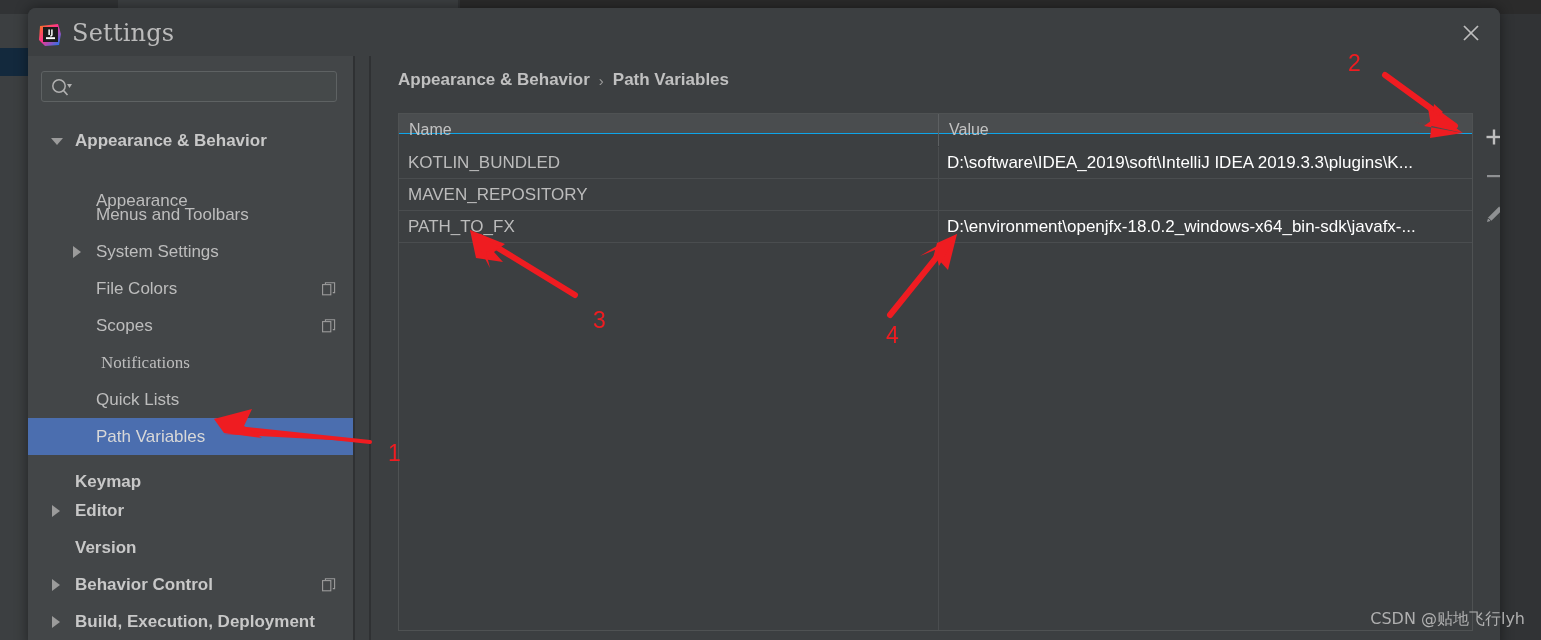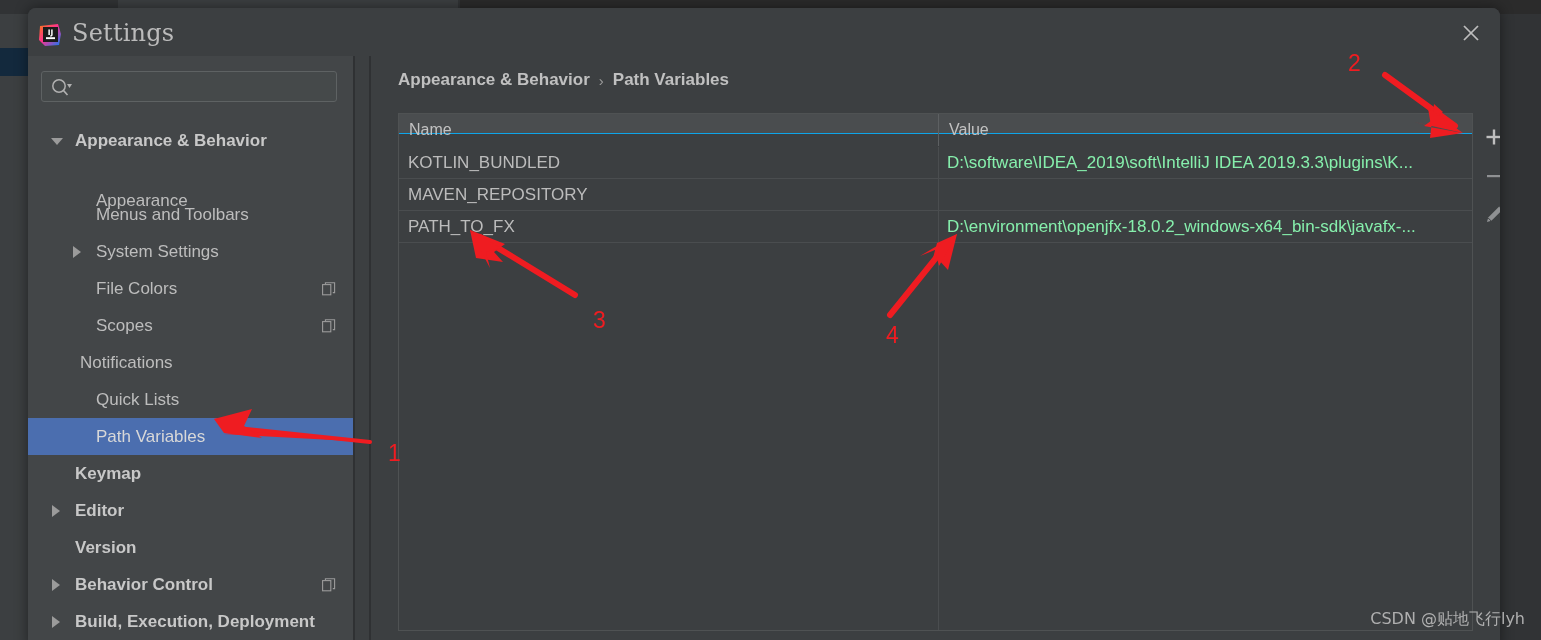--- a/index.html
+++ b/index.html
@@ -271,21 +271,21 @@
     white-space: nowrap;
   }
   .cell-value {
     position: absolute;
     left: 548px; top: 0;
     height: 31px;
     width: 520px;
     display: flex;
     align-items: center;
     font-size: 17px;
-    color: #86efac;
+    color: #ffffff;
     white-space: nowrap;
     overflow: hidden;
   }
 
   
   #table-toolbar {
     position: absolute;
     left: 1102px; top: 57px;
     width: 44px; height: 518px;
   }
@@ -399,29 +399,29 @@
             </svg></span>
         </div>
         <div class="tree-item" style="top: 251px;">
           <span class="label" style="margin-left: 68px;">Scopes</span>
           <span class="copy-badge"><svg width="14" height="14" viewBox="0 0 14 14">
               <rect x="0.6" y="2.6" width="8.2" height="10.2" fill="none" stroke="#9b9b9b" stroke-width="1.1"></rect>
               <path d="M3.4 2.2 L3.4 0.8 L12.6 0.8 L12.6 10.6 L10.8 10.6" fill="none" stroke="#9b9b9b" stroke-width="1.1"></path>
             </svg></span>
         </div>
         <div class="tree-item" style="top: 288px;">
-          <span class="label" style="margin-left: 52px;">Notifications</span>
+          <span class="label" style="margin-left: 73px; font-family: Liberation Serif, serif;">Notifications</span>
         </div>
         <div class="tree-item" style="top: 325px;">
           <span class="label" style="margin-left: 68px;">Quick Lists</span>
         </div>
         <div class="tree-item selected" style="top: 362px;">
           <span class="label" style="margin-left: 68px;">Path Variables</span>
         </div>
-        <div class="tree-item bold" style="top: 399px;">
+        <div class="tree-item bold" style="top: 399px; align-items: flex-end;">
           <span class="label" style="margin-left: 47px;">Keymap</span>
         </div>
         <div class="tree-item bold" style="top: 436px;">
           <span class="twisty right" style="left: 24px; top: 13px;"></span>
           <span class="label" style="margin-left: 47px;">Editor</span>
         </div>
         <div class="tree-item bold" style="top: 473px;">
           <span class="label" style="margin-left: 47px;">Version</span>
         </div>
         <div class="tree-item bold" style="top: 510px;">

